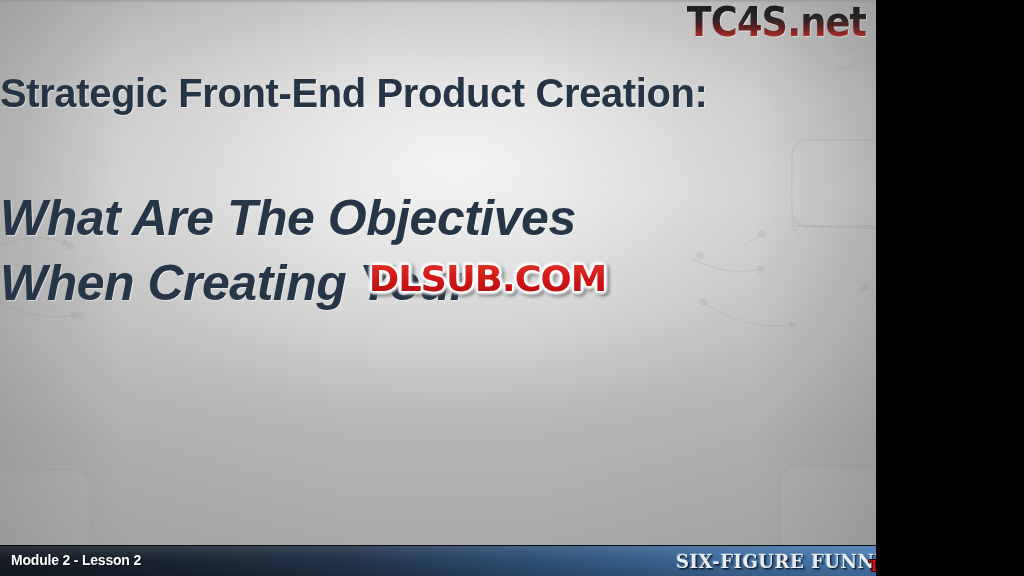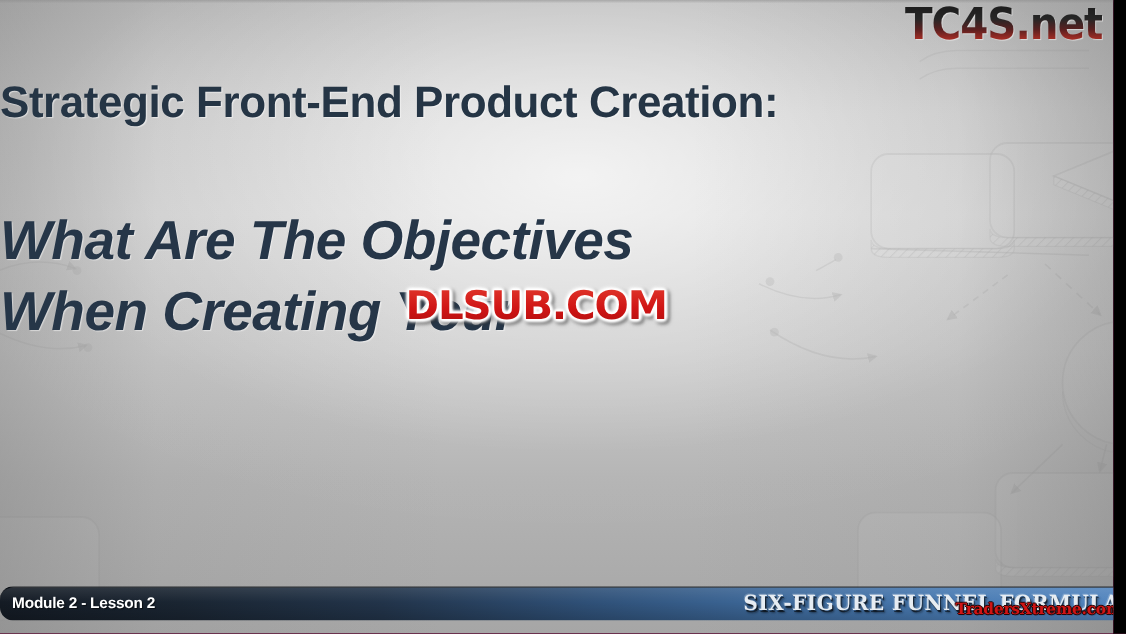--- a/index.html
+++ b/index.html
@@ -6,24 +6,24 @@
     margin: 0;
     padding: 0;
     background: #000;
   }
   body {
     font-family: "Liberation Sans", sans-serif;
   }
 
   #slide {
     position: relative;
-    width: 1012px;
+    width: 876px;
     height: 576px;
     overflow: hidden;
-    background: #ec4899;
+    background: #14b8a6;
   }
 
   
   .bg-base {
     position: absolute;
     inset: 0;
     background:
       radial-gradient(ellipse 70% 60% at 52% 28%,
         rgba(255,255,255,0.72) 0%,
         rgba(255,255,255,0.30) 40%,
@@ -136,34 +136,33 @@
       drop-shadow(-1px 0 1px #ffffff)
       drop-shadow(0 1px 1px #ffffff)
       drop-shadow(0 -1px 1px #ffffff)
       drop-shadow(2px 2px 1px rgba(40,40,40,0.55));
   }
 
   
   .footer {
     position: absolute;
     left: 0;
-    bottom: 12px;
+    bottom: 0;
     width: 1024px;
     height: 30px;
     background: linear-gradient(to right,
       #141b24 0%,
       #1a2532 16%,
       #22344a 34%,
       #2f5077 52%,
       #3e6a9c 70%,
       #4a7cb4 86%,
       #5486bf 100%);
     border-top: 1px solid #0a0e13;
     overflow: hidden;
-    border-radius: 12px;
   }
   .footer-inner {
     position: absolute;
     inset: 0;
     background: linear-gradient(to bottom,
       rgba(255,255,255,0.10) 0%,
       rgba(255,255,255,0.00) 45%,
       rgba(0,0,0,0.18) 100%);
     pointer-events: none;
   }

